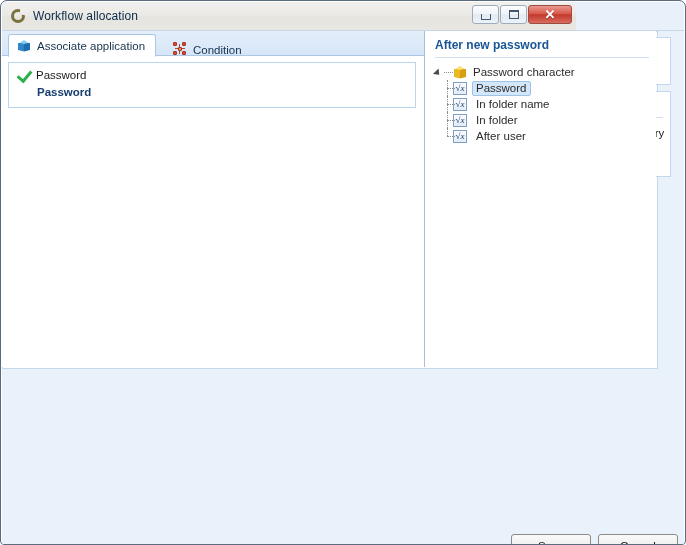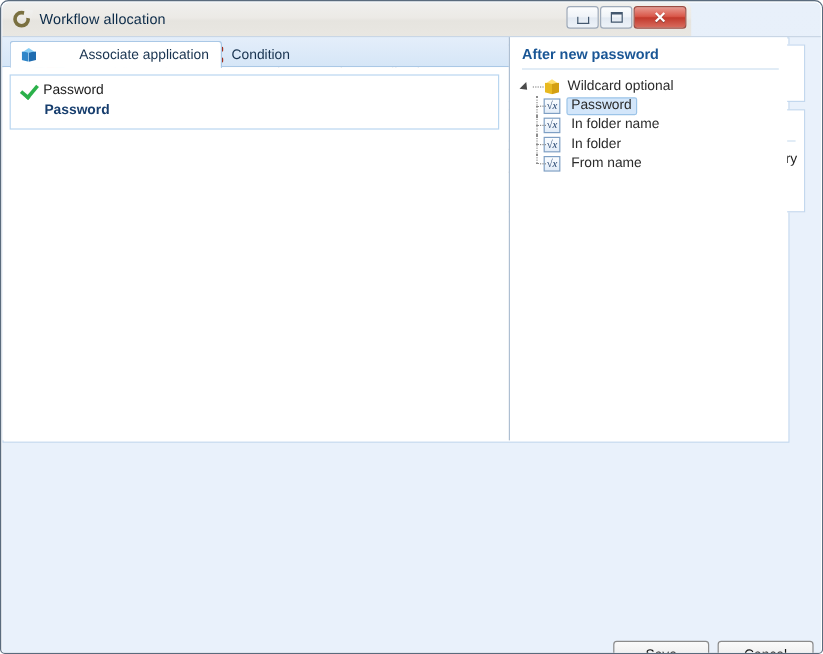--- a/index.html
+++ b/index.html
@@ -223,26 +223,26 @@
     border-radius: 3px 3px 0 0;
     cursor: default;
   }
   .tab.active {
     left: 6px;
     background: #ffffff;
     border: 1px solid #aac8e6;
     border-bottom: 1px solid #ffffff;
     top: 3px; height: 23px;
     z-index: 3;
-    gap: 29px;
   }
   .tab.inactive {
     left: 162px;
     background: transparent;
     border: 1px solid transparent;
+    align-items: flex-end;
   }
   .tab .ti { margin-right: 6px; flex: none; position: relative; }
 
   
   .ico-cube-s { width: 14px; height: 14px; }
   .ico-cube-s .t {
     position: absolute; left: 1px; top: 1px;
     width: 0; height: 0;
     border-left: 6px solid transparent;
     border-right: 6px solid transparent;
@@ -548,21 +548,21 @@
 
         <div class="tree">
           <div class="tnode">
             <span class="arrow"></span>
             <span class="dots"></span>
             <span class="ico-cube-y">
               <span class="t"></span>
                 <span class="l"></span>
                 <span class="r"></span>
             </span>
-            <span>Wildcard optional</span>
+            <span>Password character</span>
           </div>
 
           <div class="child-row selected">
             <span class="tline"></span>
             <span class="tee"></span>
             <span class="ico-fx">√x</span>
             <span class="child-label">Password</span>
           </div>
 
           <div class="child-row">
@@ -576,21 +576,21 @@
             <span class="tline"></span>
             <span class="tee"></span>
             <span class="ico-fx">√x</span>
             <span class="child-label">In folder</span>
           </div>
 
           <div class="child-row">
             <span class="tline last"></span>
             <span class="tee"></span>
             <span class="ico-fx">√x</span>
-            <span class="child-label">From name</span>
+            <span class="child-label">After user</span>
           </div>
         </div>
       </div>
 
     </div>
 
     <div class="footer">
       <button class="btn save">Save</button>
       <button class="btn cancel">Cancel</button>
     </div>

